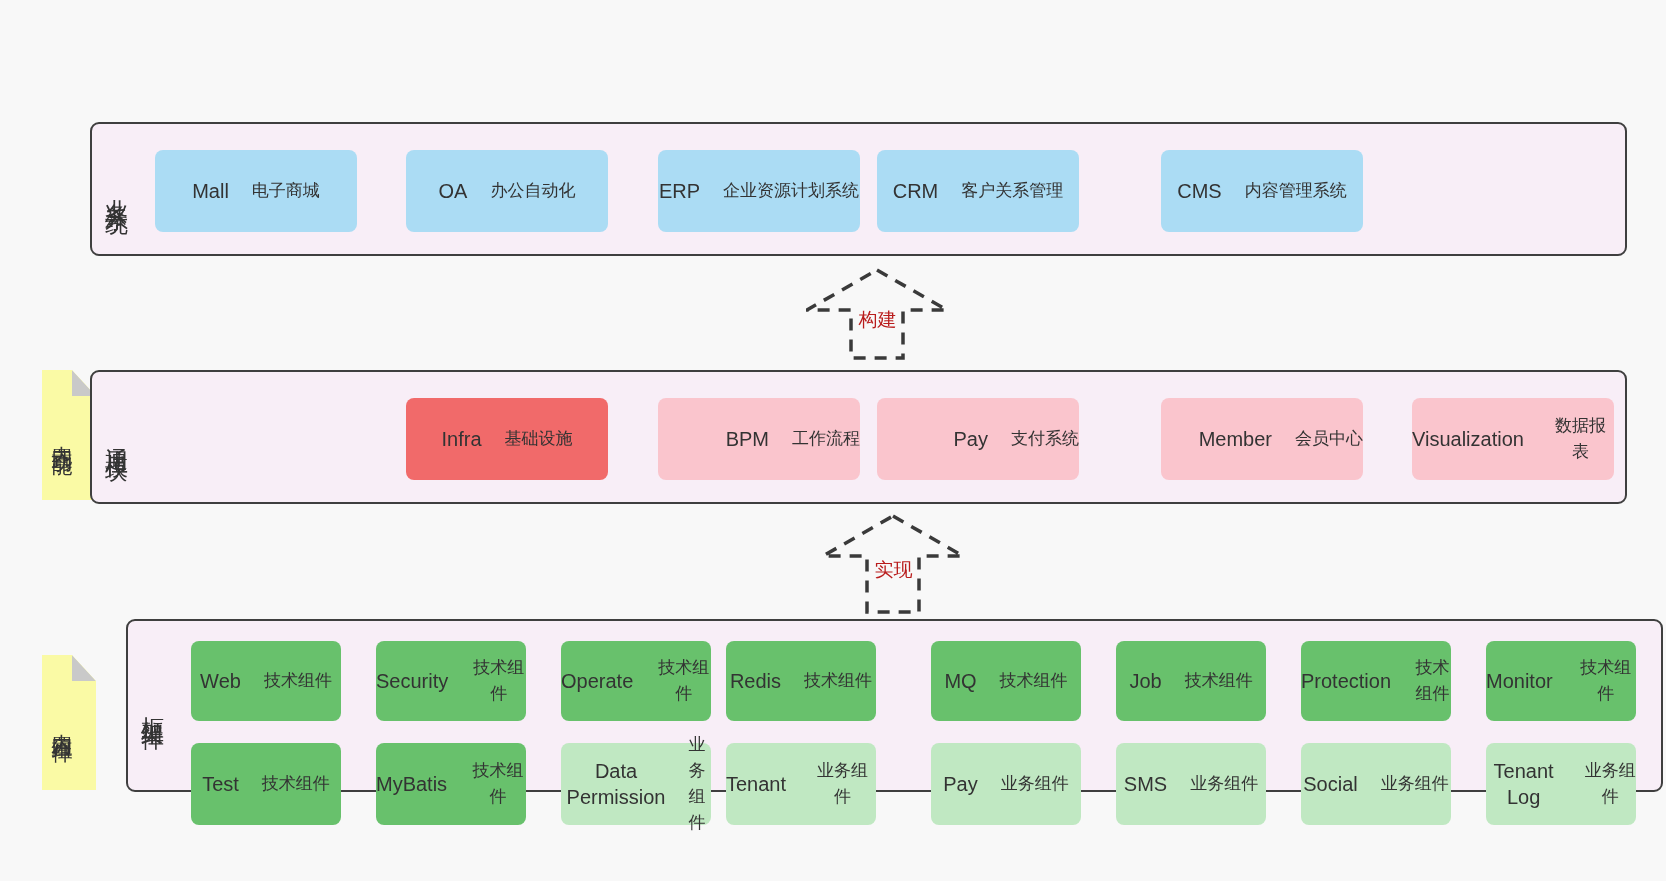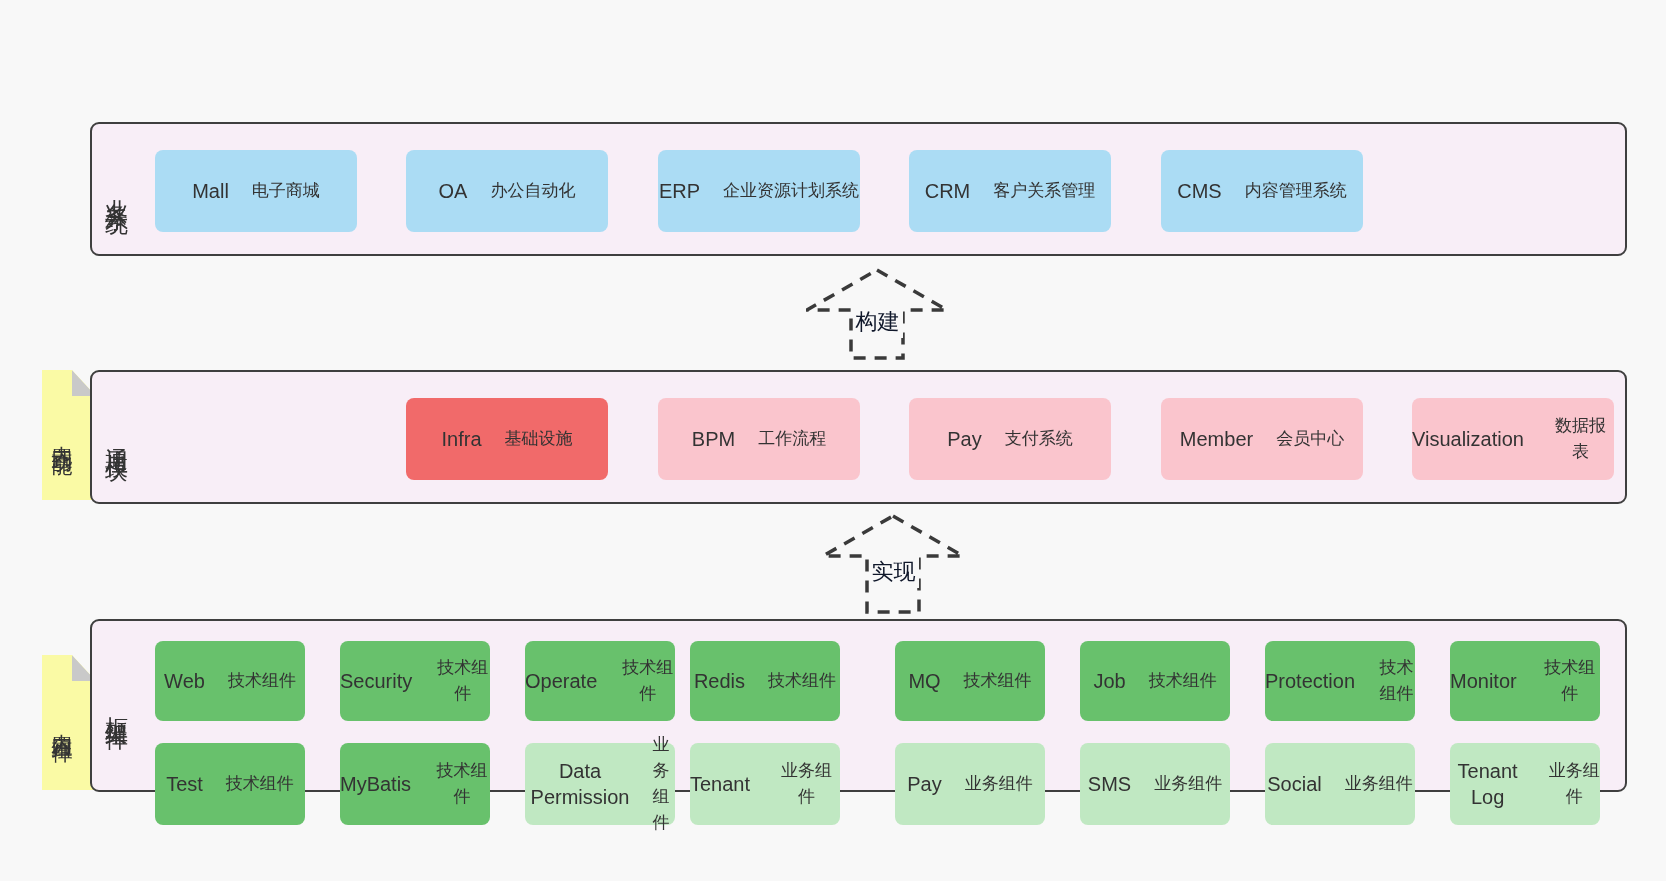--- a/index.html
+++ b/index.html
@@ -17,43 +17,43 @@
   }
   .panel{
     position:absolute;left:90px;width:1537px;box-sizing:border-box;
     background:var(--c-panel);
     border:2px solid var(--c-border);
     border-radius:9px;
     z-index:2;
   }
   .panel-top{top:122px;height:134px;}
   .panel-mid{top:370px;height:134px;}
-  .panel-bot{top:619px;height:173px;}
+  .panel-bot{top:619px;height:173px;margin-left:36px;}
   .panel-label{
     position:absolute;left:13px;top:50%;transform:translateY(-50%);
     writing-mode:vertical-rl;text-orientation:upright;
     font-size:23px;letter-spacing:4px;line-height:1;color:var(--c-text);
     white-space:nowrap;
   }
   .lane{position:absolute;left:0;top:0;right:0;bottom:0;}
   .box{
     position:absolute;box-sizing:border-box;border-radius:8px;
     display:flex;flex-direction:row;align-items:center;justify-content:center;
     text-align:center;line-height:26px;gap:23px;
   }
   .box .t{font-size:20px;}
   .box .s{font-size:17px;}
   .row6 .box{top:26px;width:202px;height:82px;}
   .rowA .box{top:20px;width:150px;height:80px;}
   .rowB .box{top:122px;width:150px;height:82px;}
-  .c1{left:63px}.c2{left:314px}.c3{left:566px}.c4{left:817px}.c5{left:1069px}.c6{left:1320px}
+  .c1{left:63px}.c2{left:314px}.c3{left:566px}.c4{left:785px}.c5{left:1069px}.c6{left:1320px}
   .g1{left:63px}.g2{left:248px}.g3{left:433px}.g4{left:598px}.g5{left:803px}.g6{left:988px}.g7{left:1173px}.g8{left:1358px}
   .b-blue{background:var(--c-blue);}
   .b-red{background:var(--c-red);}
-  .b-pink{background:var(--c-pink);}
+  .b-pink{background:var(--c-pink);justify-content:flex-end;}
   .b-green{background:var(--c-green);}
   .b-greenlight{background:var(--c-greenlight);}
   .tight{padding:0 20px;}
   .sticky{
     position:absolute;left:42px;width:54px;background:var(--c-yellow);z-index:1;
     clip-path:polygon(0 0,calc(100% - 24px) 0,100% 26px,100% 100%,0 100%);
   }
   .sticky-mid{top:370px;height:130px;}
   .sticky-bot{top:655px;height:135px;}
   .sticky .fold{
@@ -71,21 +71,21 @@
   .arrow-1{left:806px;top:266px;width:143px;height:96px;}
   .arrow-2{left:822px;top:510px;width:143px;height:106px;}
   .arrow svg{display:block;width:100%;height:100%;}
   .arrow path{
     fill:var(--c-page);stroke:#3a3a3a;stroke-width:3.5;
     stroke-dasharray:12 9;stroke-linecap:butt;stroke-linejoin:miter;
   }
   .arrow .a-label{
     position:absolute;left:50%;transform:translateX(-50%);
     background:var(--c-page);padding:1px 3px;
-    font-size:22px;color:#0f172a;white-space:nowrap;
+    font-size:19px;color:#b91c1c;white-space:nowrap;
   }
   .arrow-1 .a-label{top:40px;}
   .arrow-2 .a-label{top:46px;}
 </style>
 </head>
 <body>
 
 <div class="stage">
 
   <div class="sticky sticky-mid">

